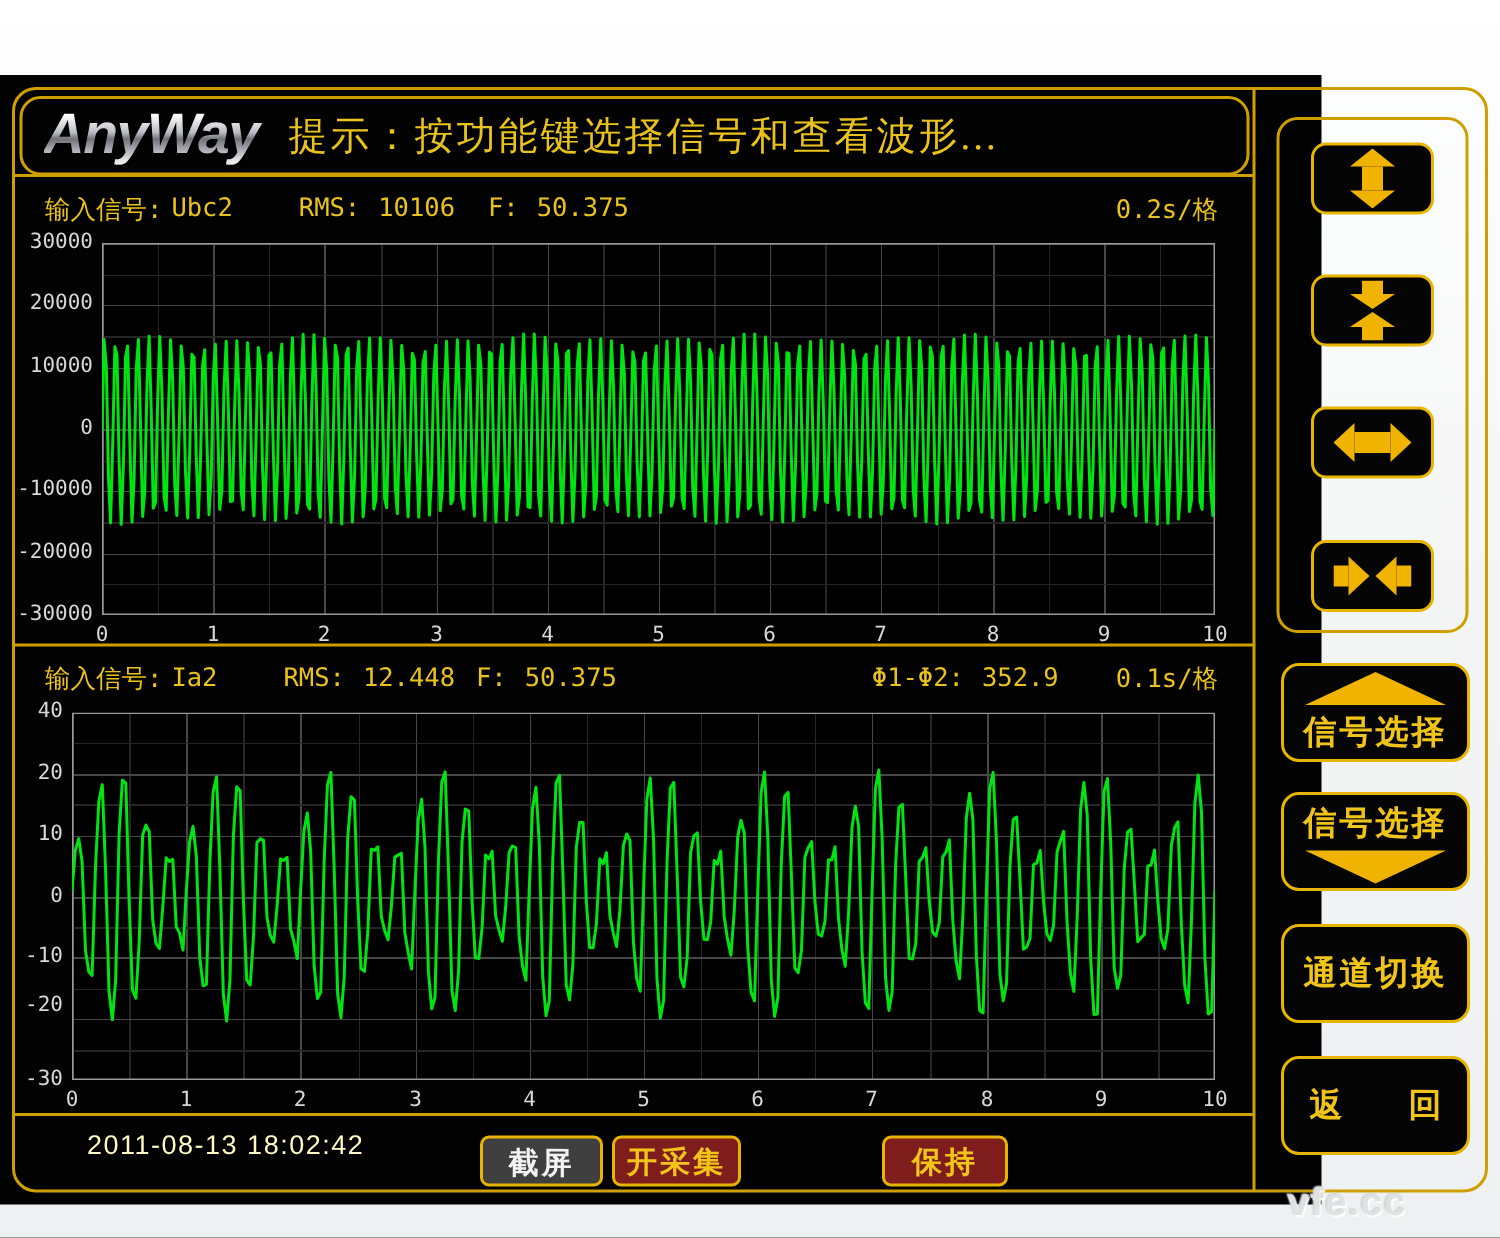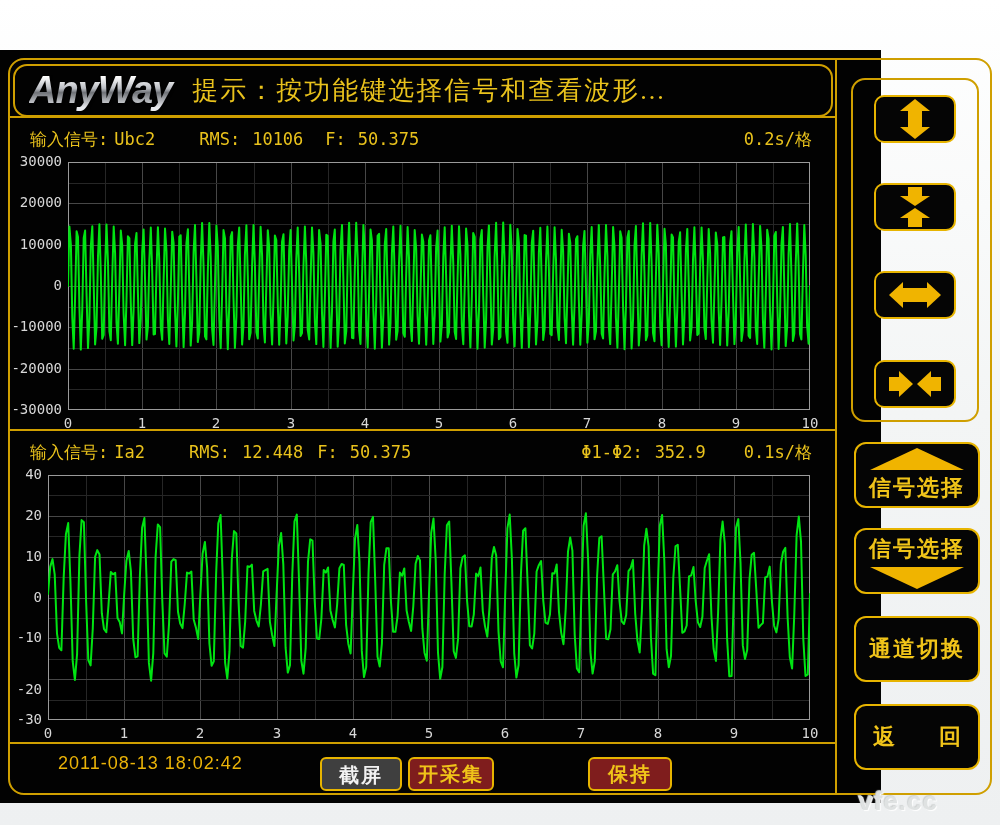--- a/index.html
+++ b/index.html
@@ -54,21 +54,21 @@
     border:2px solid #e7b400; border-radius:12px; background:#050505;
     display:flex; flex-direction:column; align-items:center; justify-content:center;
     color:#f0c419; font:bold 22px "Liberation Sans",sans-serif; cursor:pointer;
     letter-spacing:2px;text-align:right; }
   .tri { width:0; height:0; border-left:47px solid transparent;
     border-right:47px solid transparent; }
   .tri.up { border-bottom:22px solid #f0b400; margin-bottom:3px; }
   .tri.down { border-top:22px solid #f0b400; margin-top:3px; }
   .btn-back-label { letter-spacing:44px; margin-right:-44px; }
   
-  .timestamp { position:absolute; left:58px; top:703px; color:#eab308;
+  .timestamp { position:absolute; left:58px; top:703px; color:#fef9c3;
     font:18px "Liberation Sans",sans-serif; letter-spacing:1px; }
   .bar-btn { position:absolute; top:707px; height:34px; border:2px solid #e7b400;
     border-radius:6px; display:flex; align-items:center; justify-content:center;
     font:bold 20px "Liberation Sans",sans-serif; color:#f0c419; background:#7f1d1d;
     cursor:pointer; letter-spacing:2px; }
   .bar-btn.active { background:#3f3f3f; color:#f2f2f2; }
 </style>
 </head>
 <body>
 
@@ -260,21 +260,21 @@
       <span class="tick xc" style="left: 497px; width: 32px; top: 365px;">6</span>
       <span class="tick xc" style="left: 571px; width: 32px; top: 365px;">7</span>
       <span class="tick xc" style="left: 646px; width: 32px; top: 365px;">8</span>
       <span class="tick xc" style="left: 720px; width: 32px; top: 365px;">9</span>
       <span class="tick xc" style="left: 794px; width: 32px; top: 365px;">10</span>
       <span class="tick yr" style="left: 8px; width: 34px; top: 416px;">40</span>
       <span class="tick yr" style="left: 8px; width: 34px; top: 457px;">20</span>
       <span class="tick yr" style="left: 8px; width: 34px; top: 498px;">10</span>
       <span class="tick yr" style="left: 8px; width: 34px; top: 539px;">0</span>
       <span class="tick yr" style="left: 8px; width: 34px; top: 579px;">-10</span>
-      <span class="tick yr" style="left: 8px; width: 34px; top: 631px;">-20</span>
+      <span class="tick yr" style="left: 8px; width: 34px; top: 612px;">-20</span>
       <span class="tick yr" style="left: 8px; width: 34px; top: 661px;">-30</span>
       <span class="tick xc" style="left: 32px; width: 32px; top: 675px;">0</span>
       <span class="tick xc" style="left: 108px; width: 32px; top: 675px;">1</span>
       <span class="tick xc" style="left: 184px; width: 32px; top: 675px;">2</span>
       <span class="tick xc" style="left: 261px; width: 32px; top: 675px;">3</span>
       <span class="tick xc" style="left: 337px; width: 32px; top: 675px;">4</span>
       <span class="tick xc" style="left: 413px; width: 32px; top: 675px;">5</span>
       <span class="tick xc" style="left: 489px; width: 32px; top: 675px;">6</span>
       <span class="tick xc" style="left: 565px; width: 32px; top: 675px;">7</span>
       <span class="tick xc" style="left: 642px; width: 32px; top: 675px;">8</span>

